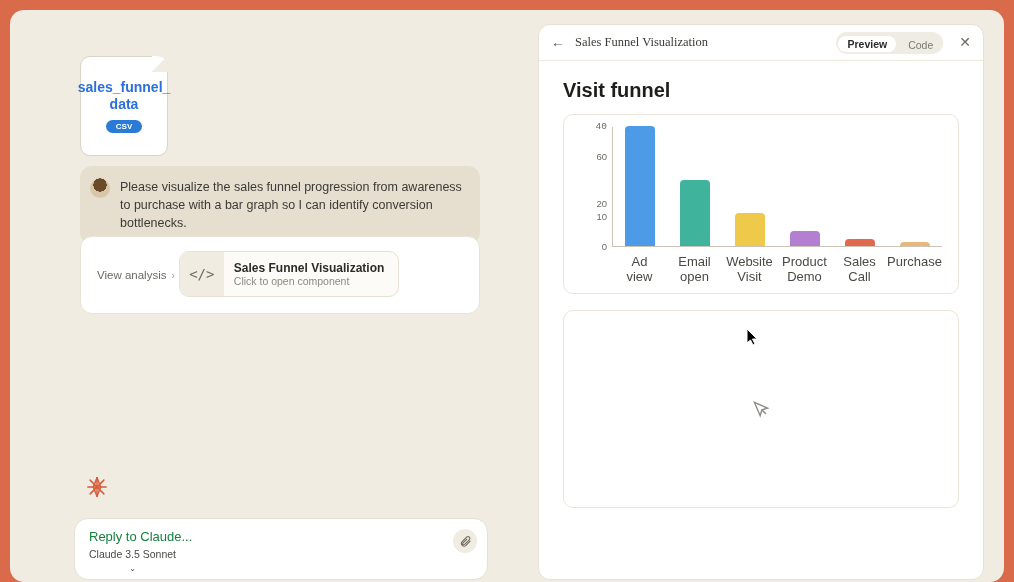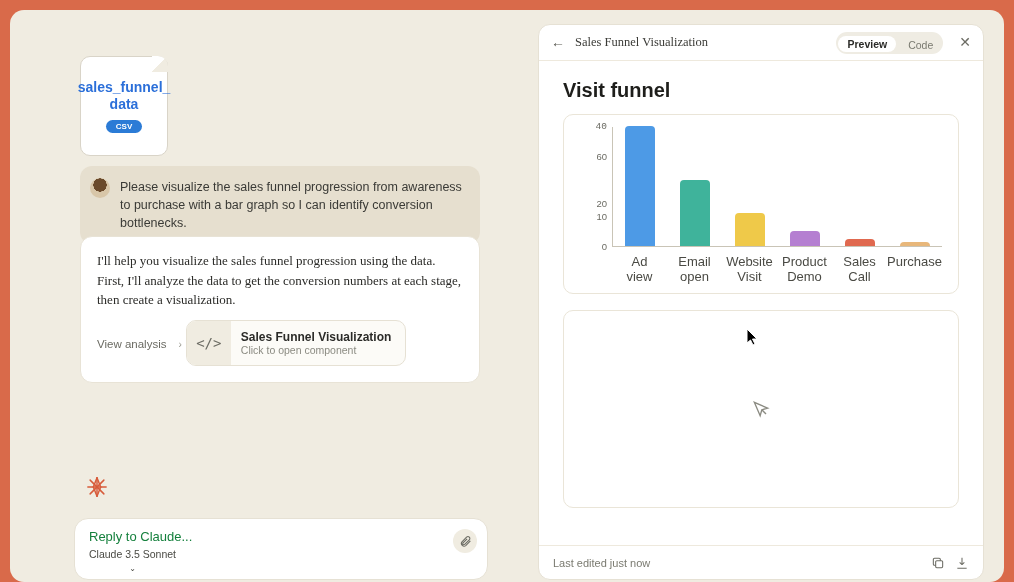--- a/index.html
+++ b/index.html
@@ -82,21 +82,21 @@
     padding: 14px 16px 16px 16px;
   }
   .assist-text {
     font-size: 13px; color: #2b2b28; line-height: 1.5;
     font-family: ui-serif, Georgia, serif;
     margin-bottom: 10px;
   }
   .view-analysis {
     font-family: ui-sans-serif, Arial, sans-serif;
     font-size: 11.5px; color: #6b6b63;
-    display: inline-flex; align-items: flex-end; gap: 12px;
+    display: inline-flex; align-items: flex-end; gap: 5px;
     margin-bottom: 1px;
     cursor: pointer;
   }
   .chev { font-size: 10px; color: #9a9a90; }
 
   .artifact-chip {
     display: inline-flex; align-items: center;
     border: 1px solid #e6e1d4;
     border-radius: 10px;
     background: #fcfbf7;
@@ -273,21 +273,20 @@
 data</div>
       <div class="file-badge">CSV</div>
     </div>
 
     <div class="user-bubble">
       <div class="user-avatar"></div>
       <div class="user-text">Please visualize the sales funnel progression from awareness to purchase with a bar graph so I can identify conversion bottlenecks.</div>
     </div>
 
     <div class="assistant-card">
-      <div class="assist-text">I'll help you visualize the sales funnel progression using the data. First, I'll analyze the data to get the conversion numbers at each stage, then create a visualization.</div>
       <div class="view-analysis">
         <span>View analysis</span>
         <span class="chev">›</span>
       </div>
       <div class="artifact-chip">
         <div class="artifact-icon">&lt;/&gt;</div>
         <div class="artifact-meta">
           <div class="artifact-title">Sales Funnel Visualization</div>
           <div class="artifact-sub">Click to open component</div>
         </div>
@@ -359,30 +358,20 @@
         </div>
 
         <div class="hover-card">
           <svg class="cursor-icon" width="20" height="20" viewBox="0 0 24 24" fill="none" stroke="currentColor" stroke-width="1.6">
             <path d="M4 4l7 16 2-7 7-2z"></path>
             <path d="M13 13l5 5"></path>
           </svg>
         </div>
       </div>
 
-      <div class="panel-footer">
-        <span class="footer-text">Last edited just now</span>
-        <svg class="footer-icon" width="14" height="14" viewBox="0 0 24 24" fill="none" stroke="currentColor" stroke-width="1.8">
-          <rect x="8" y="8" width="12" height="12" rx="2"></rect>
-          <path d="M16 8V6a2 2 0 00-2-2H6a2 2 0 00-2 2v8a2 2 0 002 2h2"></path>
-        </svg>
-        <svg class="footer-icon" width="14" height="14" viewBox="0 0 24 24" fill="none" stroke="currentColor" stroke-width="1.8">
-          <path d="M12 3v12m0 0l-4-4m4 4l4-4M4 21h16"></path>
-        </svg>
-      </div>
     </div>
 
     <svg class="mouse-cursor" width="14" height="18" viewBox="0 0 14 18">
       <path d="M1 1l0 14 3.5-3 2.5 5 2-1-2.5-5 4.5 0z" fill="#000" stroke="#fff" stroke-width="1"></path>
     </svg>
 
   </div>
 </div>
 
 </body></html>

